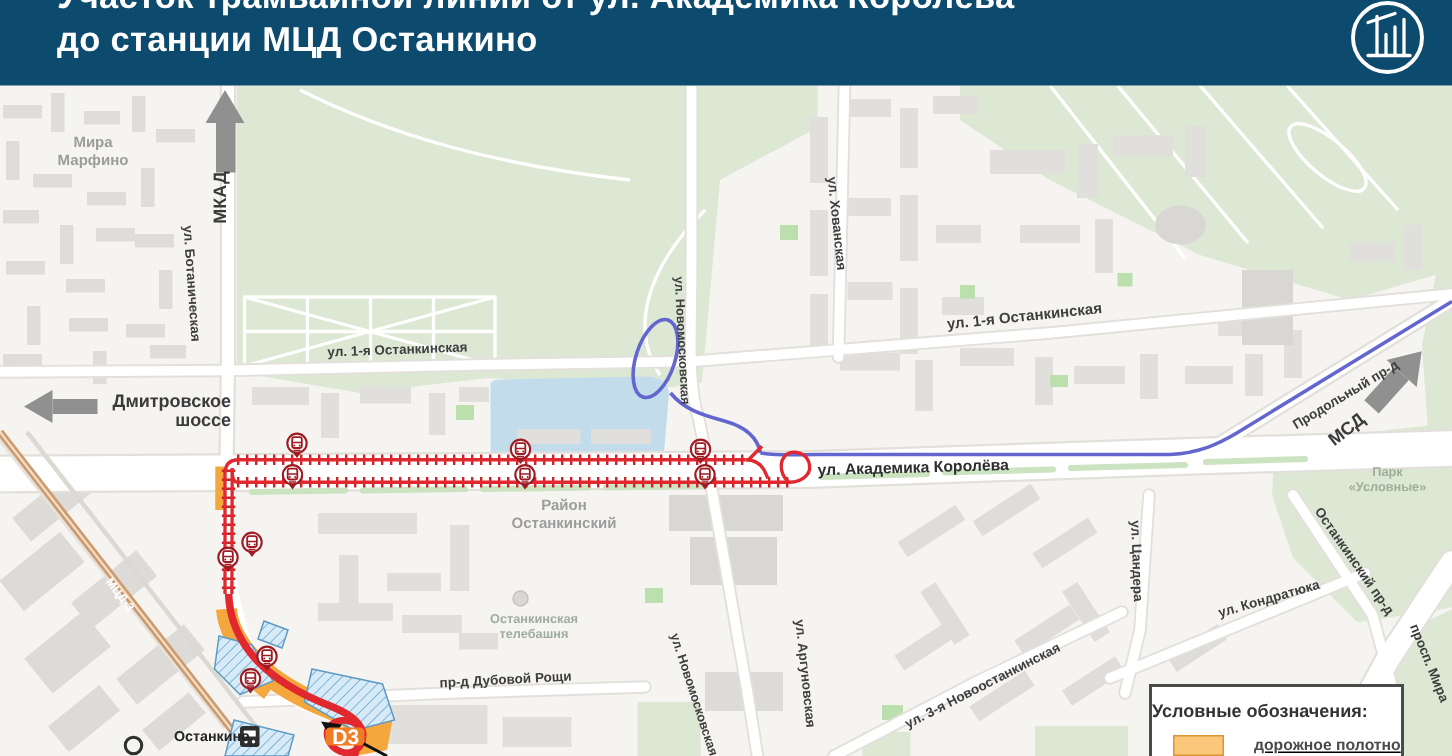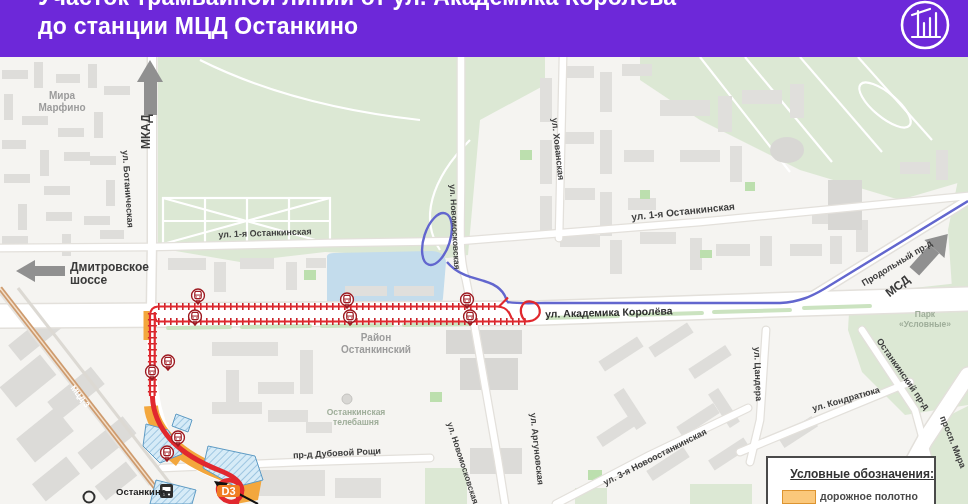--- a/index.html
+++ b/index.html
@@ -2,21 +2,21 @@
 <html><head>
 <meta charset="utf-8">
 <style>
   * { margin:0; padding:0; box-sizing:border-box; }
   html,body { width:968px; height:504px; overflow:hidden; background:#fff;
     font-family:"Liberation Sans", sans-serif; }
   #page { position:relative; width:968px; height:504px; overflow:hidden; background:#F5F4F1; }
 
   
   #header { position:absolute; left:0; top:0; width:968px; height:57px;
-    background:#6d28d9; z-index:30; overflow:hidden; }
+    background:#0c4a6e; z-index:30; overflow:hidden; }
   #header .titles { position:absolute; left:38px; top:-17px; color:#fff;
     font-weight:bold; font-size:23px; line-height:29px; letter-spacing:.2px; }
   #logo { position:absolute; right:14px; top:-3px; }
 
   
   #map { position:absolute; left:0; top:57px; width:968px; height:447px; z-index:1; }
 
   
   .lbl { position:absolute; font-weight:bold; color:#3E3E3E; white-space:nowrap;
     z-index:12; font-size:9px; transform-origin:center; }
@@ -24,28 +24,28 @@
     white-space:normal; z-index:11; font-size:10px; line-height:1.15; }
   .lbl-green { color:#9FAE9A; font-size:8.5px; }
   .lbl-big { font-size:12px; color:#3A3A3A; line-height:1.1; }
   .lbl-white { color:#fff; font-size:8px; z-index:13; }
 
   
   #station-chip { position:absolute; left:116px; top:485px; z-index:14;
     display:flex; align-items:center; gap:17px; }
   #station-chip .name { font-weight:bold; font-size:9.5px; color:#222; }
   #station-chip .badge { background:#F07D23; color:#fff; font-weight:bold;
-    font-size:11px; border-radius:3px; padding:1px 4px 1px 4px; line-height:10px;text-align:center; }
+    font-size:14px; border-radius:3px; padding:1px 4px 1px 4px; line-height:10px;text-align:center; }
 
   
   #legend { position:absolute; left:766px; top:456px; width:170px; height:70px;
     background:#fff; border:2px solid #4A4A4A; z-index:20; padding-top:9px; }
-  #legend .ltitle { text-align:right; font-weight:bold; font-size:12px; color:#333;
-    text-decoration:underline; }
-  #legend .lrow { display:flex; gap:4px; margin:9px 0 0 14px; }
+  #legend .ltitle { text-align:left; font-weight:bold; font-size:12px; color:#333;
+    }
+  #legend .lrow { display:flex; align-items:center; gap:20px; margin:9px 0 0 14px;text-decoration:underline; }
   #legend .swatch { width:34px; height:14px; background:#FBC87B; border:1.5px solid #DD9430; }
   #legend .ltext { font-size:10.5px; font-weight:bold; color:#4A4A4A; }
 </style>
 </head>
 <body>
 
 <div id="page">
 
   <svg id="map" viewBox="0 57 968 447" width="968" height="447">
     <defs>
@@ -352,21 +352,21 @@
       <use href="#tramstop" x="160.5" y="354" width="15" height="18"></use>
       <use href="#tramstop" x="144.5" y="364" width="15" height="18"></use>
       <use href="#tramstop" x="170.5" y="430" width="15" height="18"></use>
       <use href="#tramstop" x="159.5" y="445" width="15" height="18"></use>
     </g>
   </svg>
 
   <div class="lbl-area" style="left:30px; top:90px; width:64px;">Мира Марфино</div>
   <div class="lbl lbl-big" style="left:127px; top:125px; width:40px; transform:rotate(-90deg); text-align:center;">МКАД</div>
   <div class="lbl" style="left:83px; top:184px; width:90px; transform:rotate(86deg); text-align:center;">ул. Ботаническая</div>
-  <div class="lbl lbl-big" style="left:70px; top:261px; width:84px; white-space:normal; line-height:1.05;">Дмитровское шоссе</div>
+  <div class="lbl lbl-big" style="left:70px; top:261px; width:84px; white-space:normal; line-height:1.05;text-align:right;">Дмитровское шоссе</div>
   <div class="lbl" style="left:205px; top:228px; width:120px; transform:rotate(-2deg); text-align:center;">ул. 1-я Останкинская</div>
   <div class="lbl" style="left:608px; top:206px; width:150px; transform:rotate(-6deg); text-align:center; font-size:10px;">ул. 1-я Останкинская</div>
   <div class="lbl" style="left:513px; top:144px; width:90px; transform:rotate(84deg); text-align:center;">ул. Хованская</div>
   <div class="lbl" style="left:403px; top:222px; width:104px; transform:rotate(87deg); text-align:center; font-size:8.5px;">ул. Новомосковская</div>
   <div class="lbl" style="left:545px; top:306px; width:134px; transform:rotate(-1.5deg); font-size:10.5px; color:#2E2E2E;">ул. Академика Королёва</div>
   <div class="lbl-area" style="left:328px; top:332px; width:96px;">Район Останкинский</div>
   <div class="lbl-area lbl-green" style="left:316px; top:380px; width:80px;margin-top:28px;">Останкинская телебашня</div>
   <div class="lbl" style="left:410px; top:458px; width:106px; transform:rotate(72deg); text-align:center; font-size:8.5px;">ул. Новомосковская</div>
   <div class="lbl" style="left:492px; top:444px; width:90px; transform:rotate(84deg); text-align:center;">ул. Аргуновская</div>
   <div class="lbl" style="left:580px; top:452px; width:150px; transform:rotate(-27deg); text-align:center;">ул. 3-я Новоостанкинская</div>

